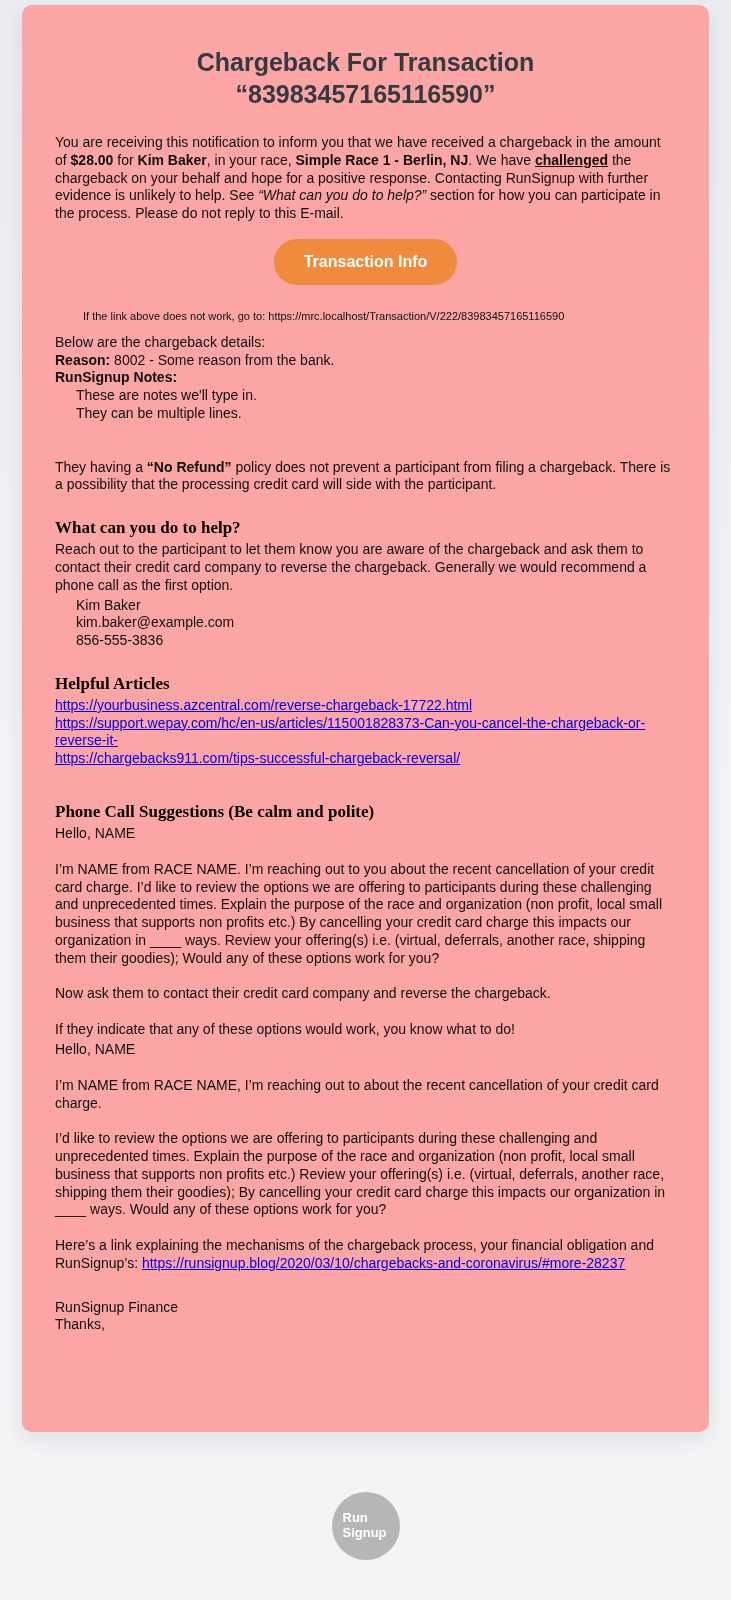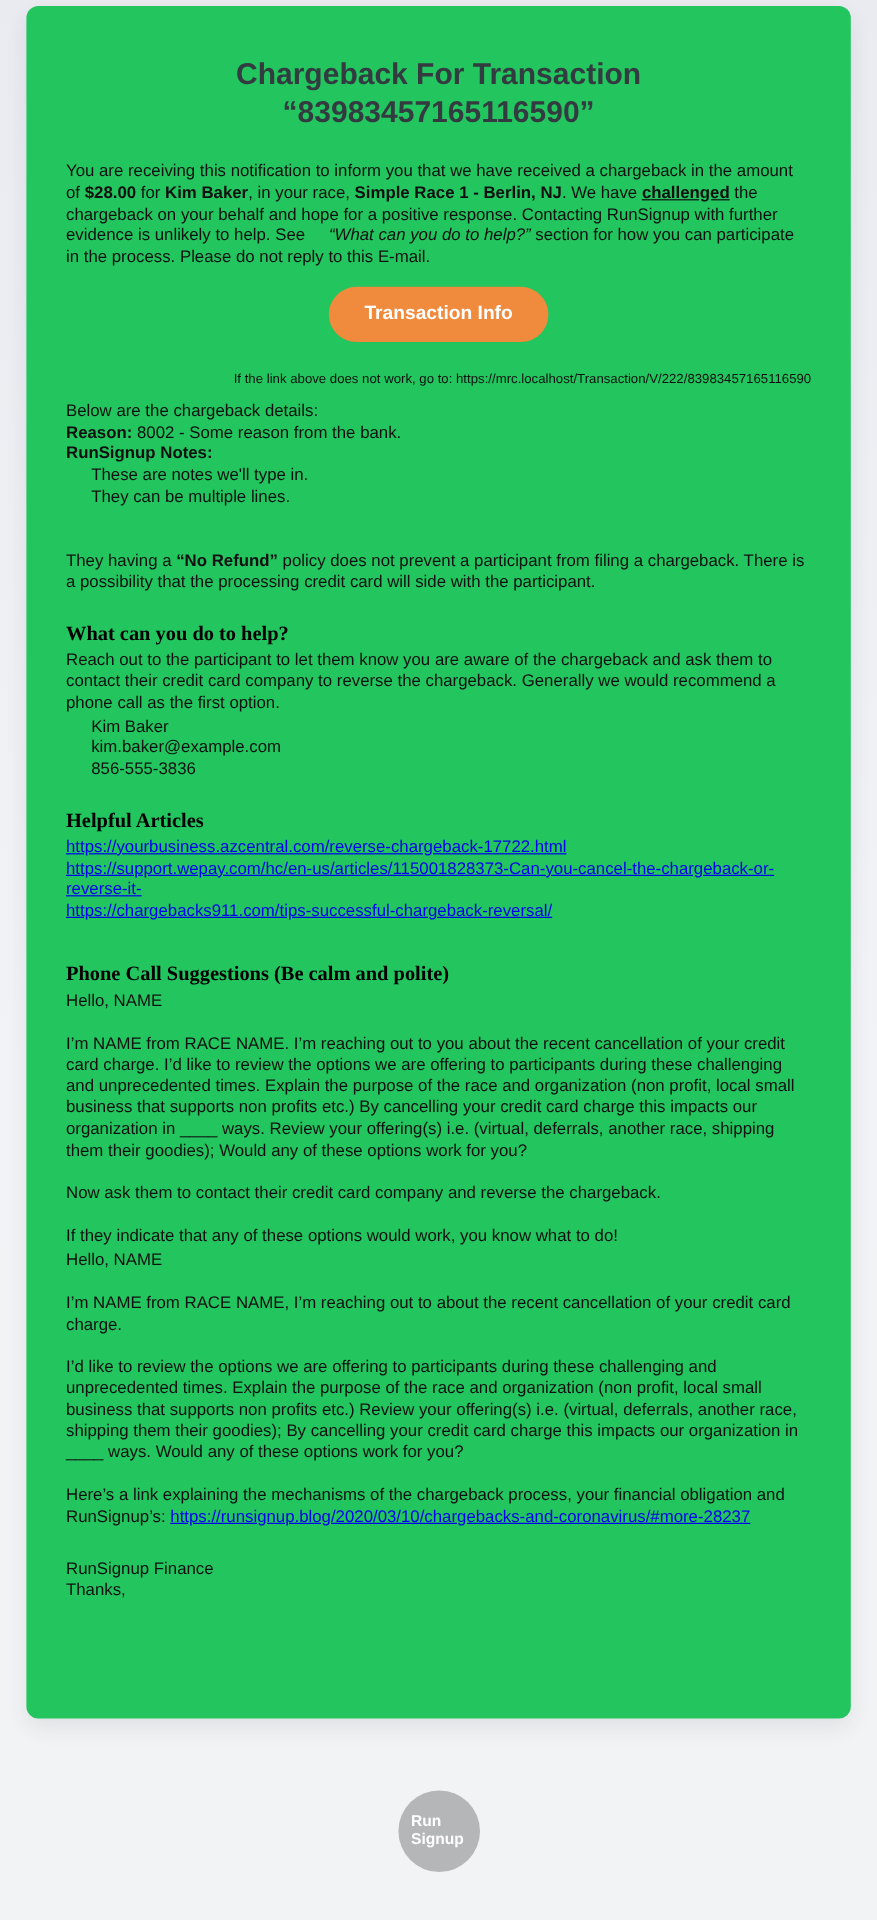--- a/index.html
+++ b/index.html
@@ -6,55 +6,55 @@
   html,body { width:731px; }
   body {
     height:1600px;
     background:linear-gradient(180deg,#e9ebf0 0%,#f2f3f6 55%,#f2f3f5 100%);
     font-family:"Liberation Sans", sans-serif;
     overflow:hidden;
   }
   .card {
     width:687px; height:1427px;
     margin:5px auto 0;
-    background:#22c55e;
+    background:#fca5a5;
     border-radius:10px;
     box-shadow:0 8px 18px rgba(40,50,70,0.09);
     padding:42px 33px 30px;
     color:#101010;
     font-size:14px;
     line-height:1.27;
     overflow:hidden;
   }
   .title {
     text-align:center;
     color:#333a40;
     font-size:25px;
     line-height:1.26;
     font-weight:bold;
   }
   .para { margin-top:24px; }
   .b { font-weight:bold; }
-  .i { font-style:italic;margin-left:16px; }
+  .i { font-style:italic; }
   .u { text-decoration:underline; }
   .btn-row { text-align:center; margin-top:16px; }
   .btn {
     display:inline-block;
     border:none;
     cursor:pointer;
     background:#F08A3C;
     color:#ffffff;
     font-family:inherit;
     font-weight:bold;
     font-size:16px;
     line-height:16px;
     padding:15px 30px;
     border-radius:24px;
   }
-  .fallback { margin-top:25px; padding-left:28px; font-size:11px; color:#101010;text-align:right; }
+  .fallback { margin-top:25px; padding-left:28px; font-size:11px; color:#101010; }
   .details { margin-top:10px; }
   .indent { padding-left:21px; }
   .gap-lg { margin-top:36px; }
   .section-h { margin-top:23px; font-size:17px; font-weight:bold; color:#000; line-height:1.3;font-family:Liberation Serif, serif; }
   .section-h.sp { margin-top:33px; }
   .tight { margin-top:2px; }
   a.link { color:#0000EE; text-decoration:underline; overflow-wrap:break-word; }
   .links { margin-top:2px; }
   .links a { display:block; }
   .contact { padding-left:21px; margin-top:2px; }

